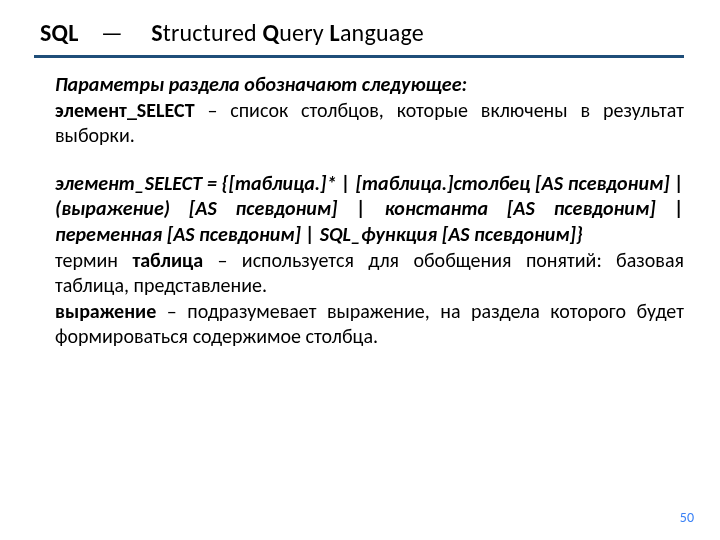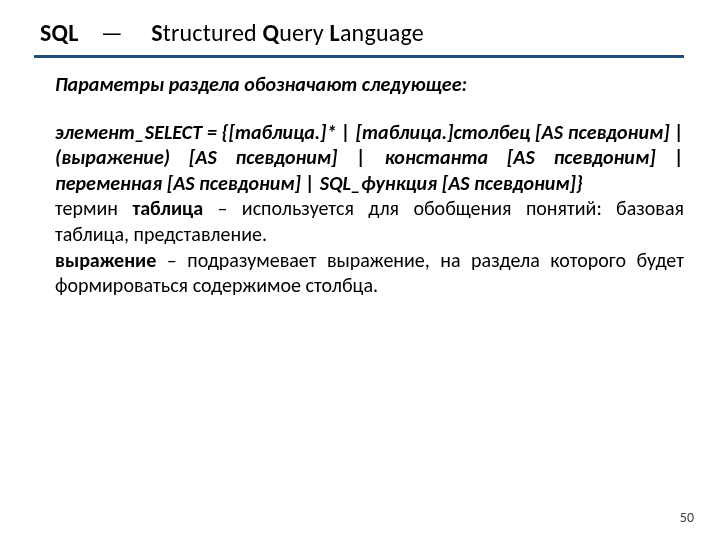--- a/index.html
+++ b/index.html
@@ -52,36 +52,39 @@
     text-align:justify;
   }
   .p-term .tb{font-weight:700}
   .p-last{
   }
   .pagenum{
     position:absolute;
     right:26px;
     bottom:14px;
     font-size:14px;
-    color:#404040;
+    color:#3b82f6;
     margin-top:31px;
   }
 </style>
 </head>
 <body>
 
 <div class="slide">
   <div class="title-row">
     <b>SQL</b>&nbsp;&nbsp;&nbsp;&nbsp;<span>—</span>&nbsp;&nbsp;&nbsp;&nbsp;&nbsp;<b>S</b><span>tructured </span><b>Q</b><span>uery </span><b>L</b><span>anguage</span>
   </div>
   <hr class="hr">
 
   <div class="body">
     <div class="heading">Параметры раздела обозначают следующее:</div>
 
+    <div class="def1">
+      <span class="term">элемент_SELECT</span><span> – список столбцов, которые включены в результат выборки.</span>
+    </div>
 
     <div class="gap"></div>
 
 
     <div class="syntax">элемент_SELECT = {[таблица.]* | [таблица.]столбец [AS псевдоним] | (выражение) [AS псевдоним] | константа [AS псевдоним] | переменная [AS псевдоним] | SQL_функция [AS псевдоним]}</div>
 
     <div class="p-term">
       <span>термин </span><span class="tb">таблица</span><span> – используется для обобщения понятий: базовая таблица, представление.</span>
     </div>
 

